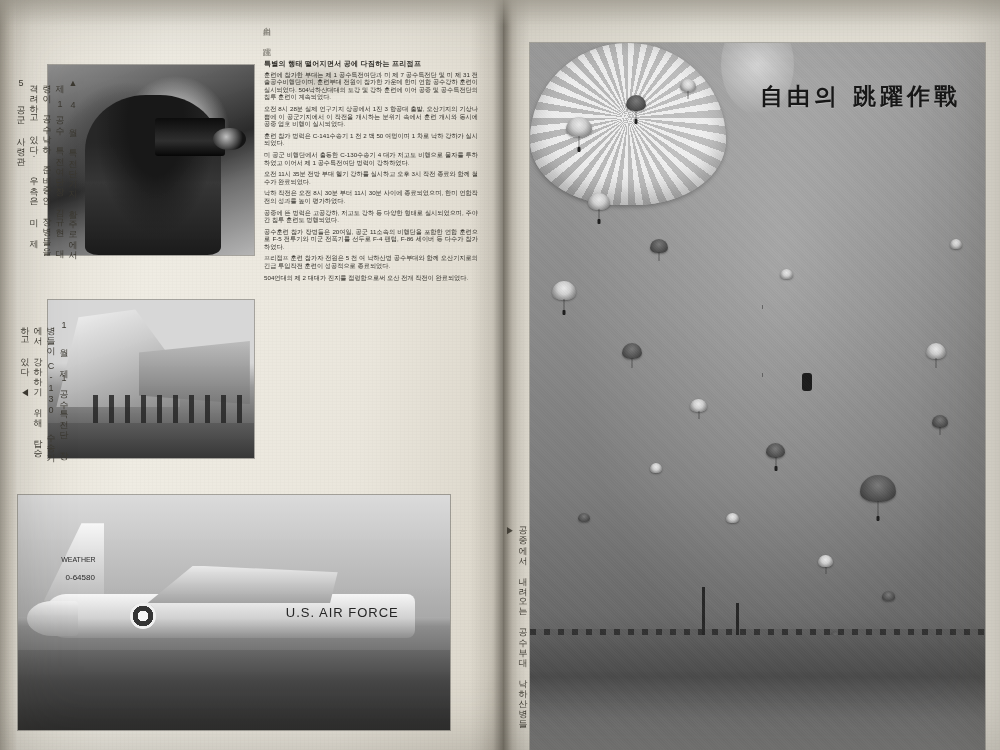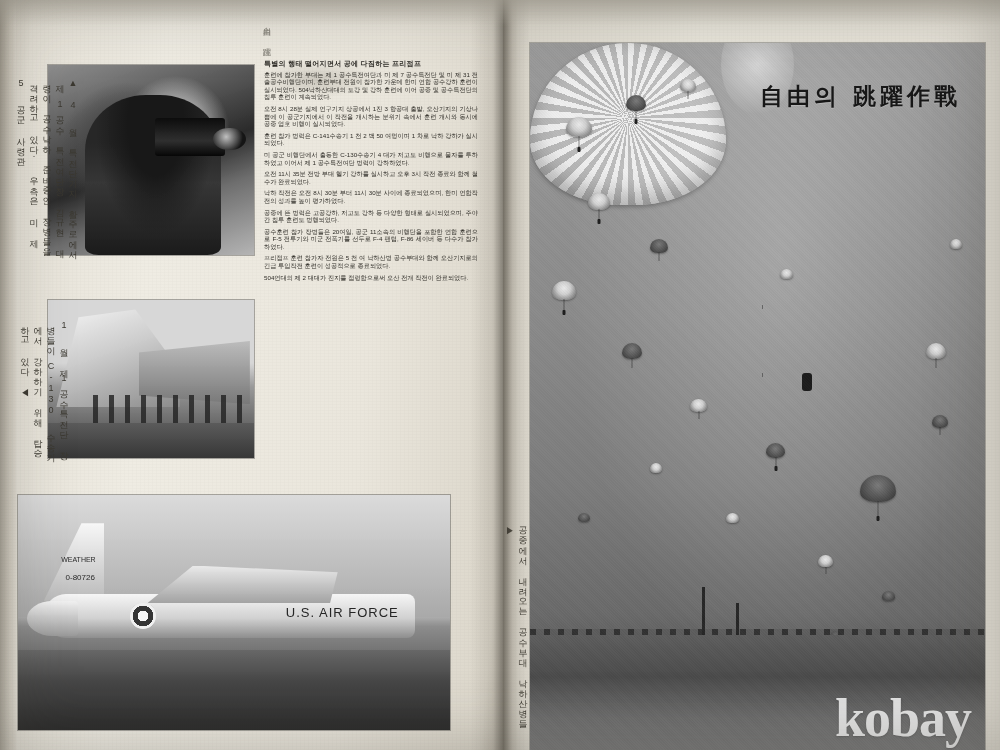--- a/index.html
+++ b/index.html
@@ -312,21 +312,21 @@
 
     <div class="photo ph-c130-big">
       <div class="sky"></div>
       <div class="field"></div>
       <div class="tailfin"></div>
       <div class="fuse"></div>
       <div class="nose"></div>
       <div class="wing"></div>
       <div class="roundel"></div>
       <div class="weather">WEATHER</div>
-      <div class="serial">0-80726</div>
+      <div class="serial">0-64580</div>
       <div class="usaf">U.S. AIR FORCE</div>
     </div>
 
     <div class="smudge"></div>
     <div class="body-col">
       <div class="body-head">특별의 행태 떨어지면서 공에 다짐하는 프리점프</div>
       <p>훈련에 참가한 부대는 제 1 공수특전여단과 미 제 7 공수특전단 및 미 제 31 전술공수비행단이며, 훈련부대 전원이 참가한 가운데 한미 연합 공수강하 훈련이 실시되었다. 504낙하산대대의 도강 및 강하 훈련에 이어 공중 및 공수특전단의 침투 훈련이 계속되었다.</p>
       <p>오전 8시 28분 실제 연구기지 상공에서 1진 3 항공대 출발, 오산기지의 기상나쁨에 이 공군기지에서 이 작전을 개시하는 분위기 속에서 훈련 개시와 동시에 공중 엄호 비행이 실시되었다.</p>
       <p>훈련 참가 병력은 C-141수송기 1 천 2 백 50 여명이며 1 차로 낙하 강하가 실시되었다.</p>
       <p>미 공군 비행단에서 출동한 C-130수송기 4 대가 저고도 비행으로 물자를 투하하였고 이어서 제 1 공수특전여단 병력이 강하하였다.</p>
@@ -405,21 +405,20 @@
     <div class="chute" style="left:420px;top:196px;width:12px;height:10px;"></div>
     <div class="chute dark" style="left:300px;top:588px;width:11px;height:9px;"></div>
 
     <div class="horizon-trees"></div>
     <div class="pole" style="left:172px;height:64px;"></div>
     <div class="pole" style="left:206px;height:48px;"></div>
     <div class="ground-strip"></div>
     <div class="grain"></div>
 
     <div class="title-cjk">自由의 跳躍作戰</div>
-    <div class="watermark">kobay</div>
   </div>
 
   <div class="vcap vcap-right">공중에서 내려오는 공수부대 낙하산병들 ▶</div>
 
   <div class="gutter"></div>
   <div class="top-edge"></div>
   <div class="corner-shadow"></div>
 </div>
 
 </body></html>

